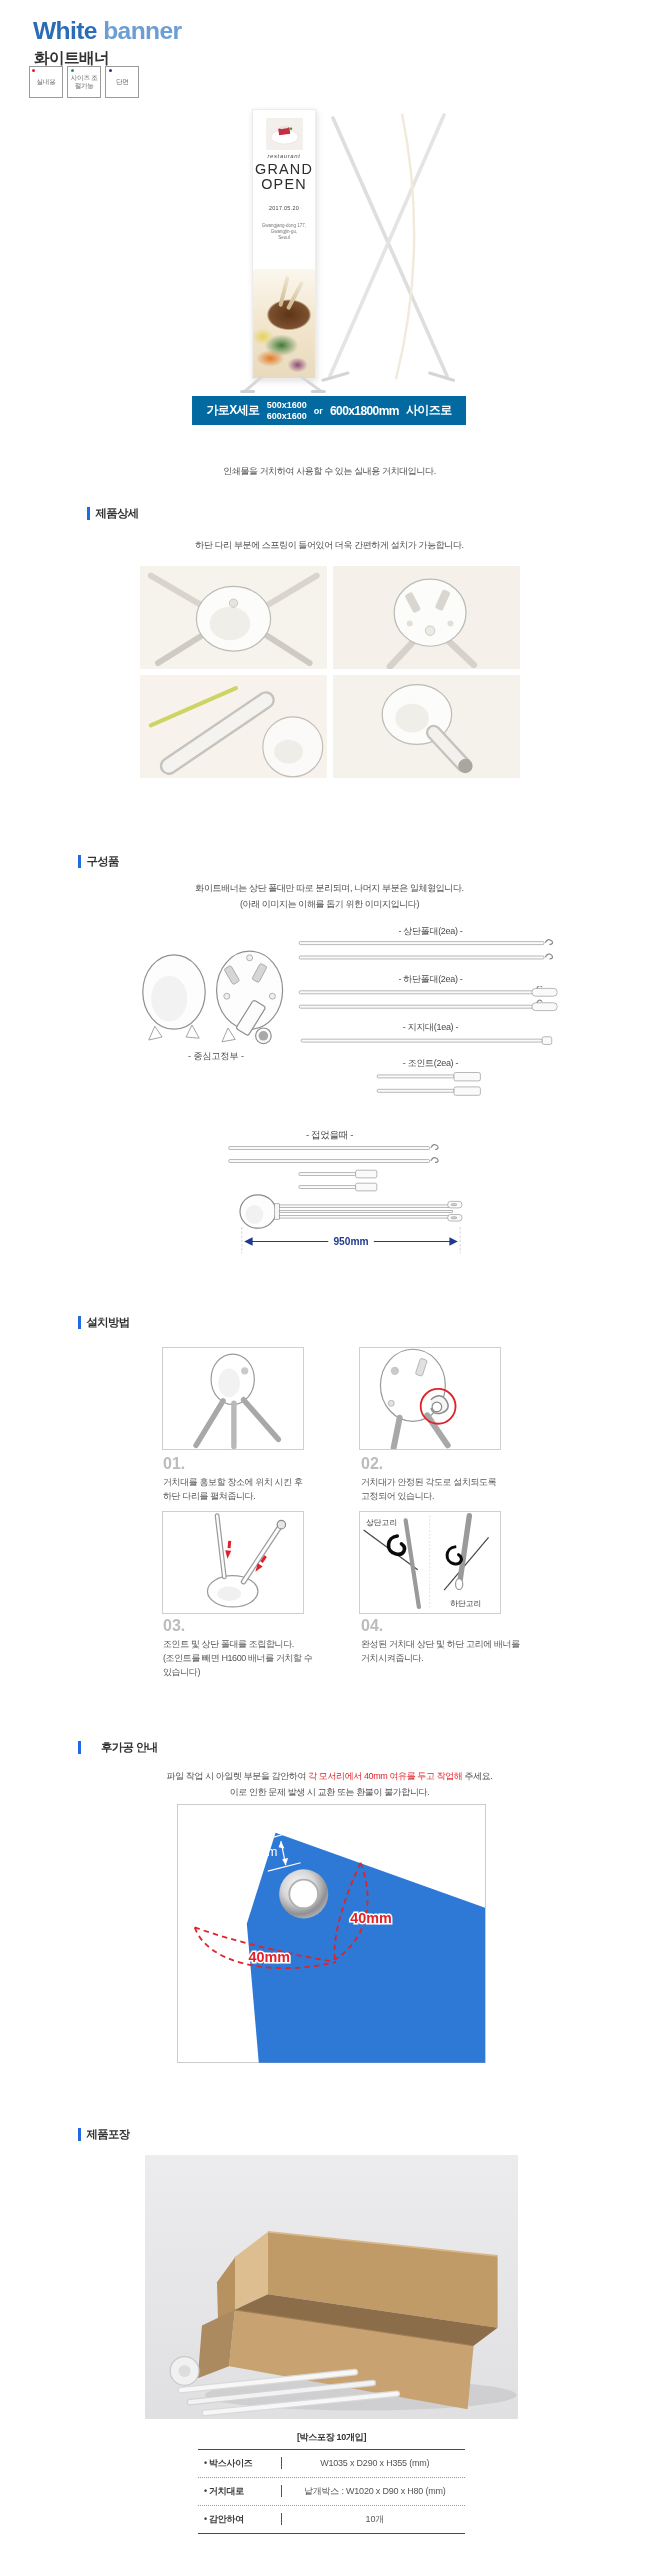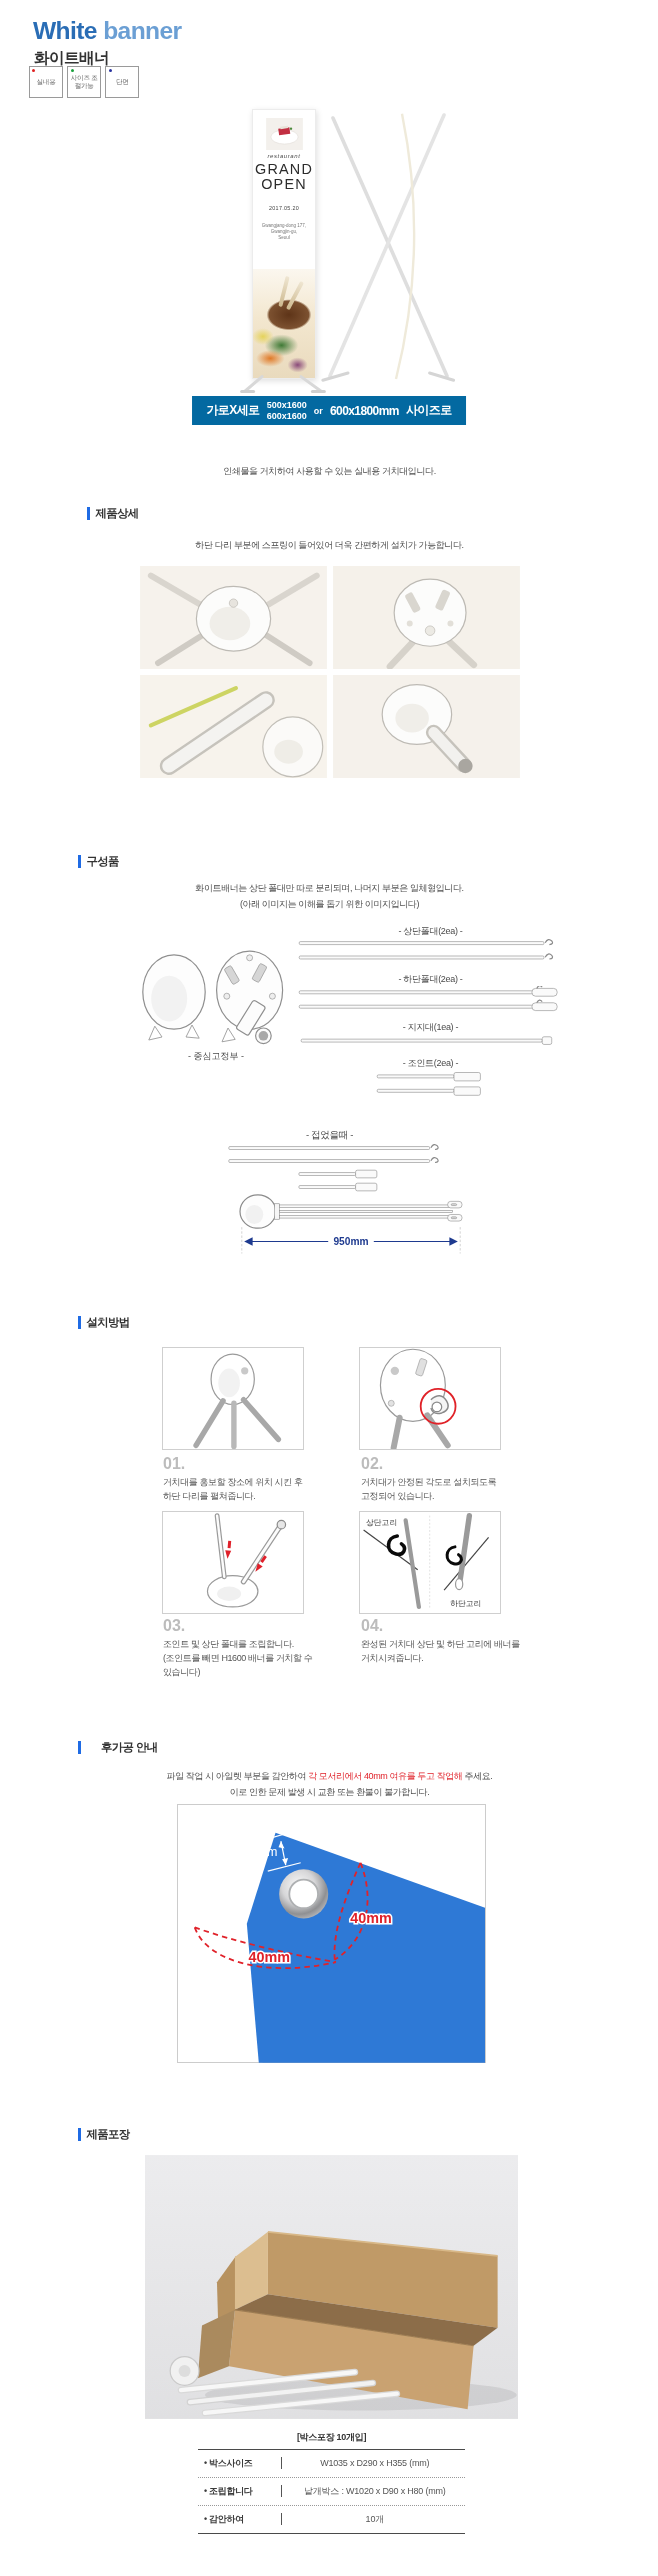--- a/index.html
+++ b/index.html
@@ -457,21 +457,21 @@
 
   <div class="abs pack-table">
     <div class="pt-title">[박스포장 10개입]</div>
     <div class="pt-body">
       <div class="pt-row">
         <div class="pt-label"><span>•</span> <span>박스사이즈</span></div>
         <div class="pt-div"></div>
         <div class="pt-value">W1035 x D290 x H355 (mm)</div>
       </div>
       <div class="pt-row">
-        <div class="pt-label"><span>•</span> <span>조립합니다</span></div>
+        <div class="pt-label"><span>•</span> <span>거치대로</span></div>
         <div class="pt-div"></div>
         <div class="pt-value">낱개박스 : W1020 x D90 x H80 (mm)</div>
       </div>
       <div class="pt-row">
         <div class="pt-label"><span>•</span> <span>감안하여</span></div>
         <div class="pt-div"></div>
         <div class="pt-value">10개</div>
       </div>
     </div>
   </div>

